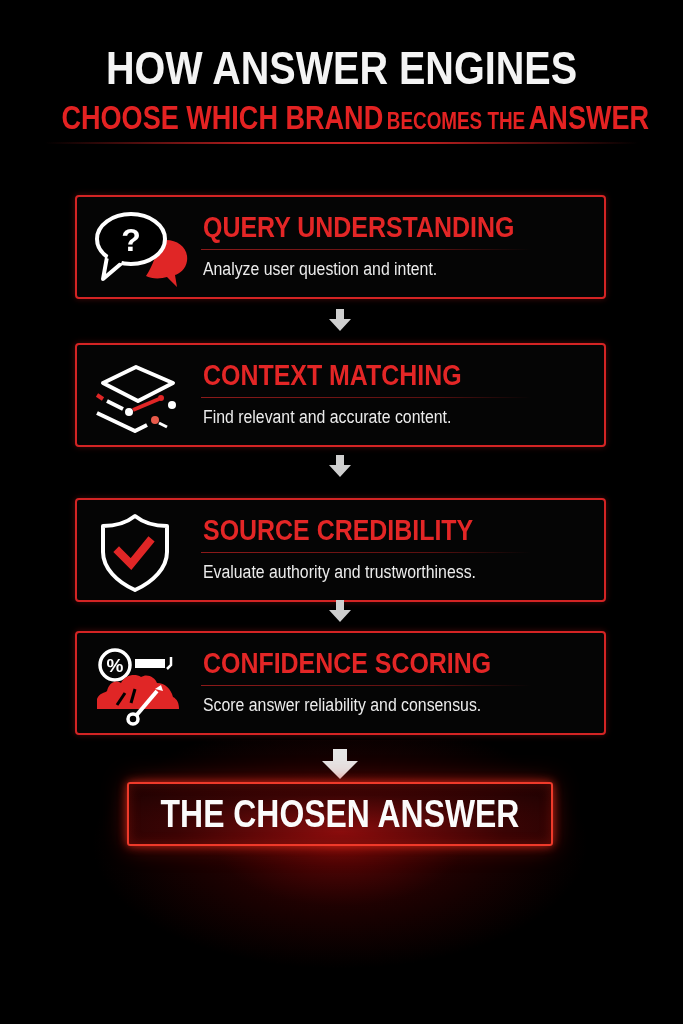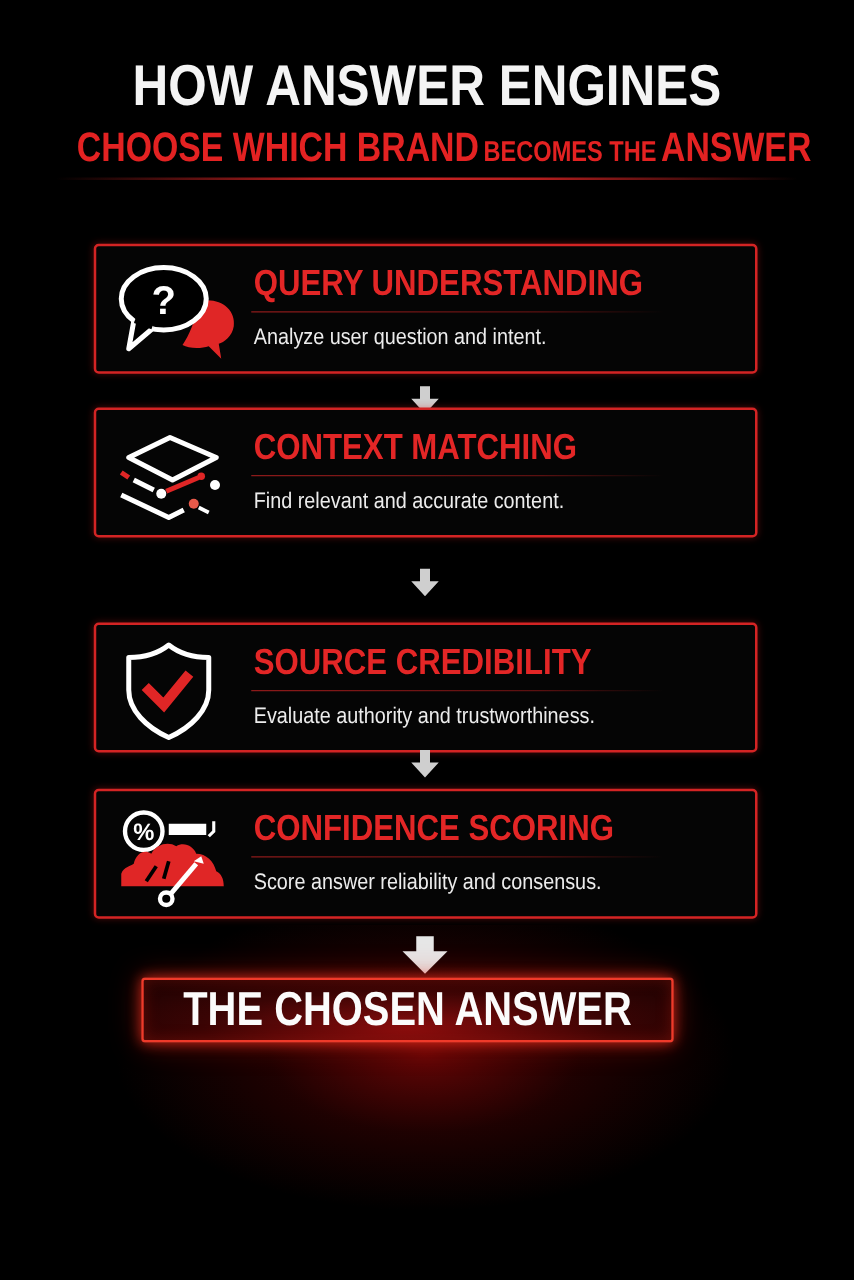--- a/index.html
+++ b/index.html
@@ -47,21 +47,21 @@
 
   .arrow { position: absolute; width: 24px; height: 24px; }
   .arrow svg { width: 100%; height: 100%; }
 
   .final-glow {
     position: absolute; left: 90px; top: 740px; width: 500px; height: 230px;
     background: radial-gradient(ellipse at 50% 45%, rgba(180,10,10,0.55) 0%, rgba(120,5,5,0.25) 35%, rgba(0,0,0,0) 70%);
     pointer-events: none;
   }
   .final-box {
-    position: absolute; left: 113px; top: 782px; width: 426px; height: 52px;
+    position: absolute; left: 127px; top: 782px; width: 426px; height: 64px;
     border: 2px solid #ef3a2a; border-radius: 3px;
     background: radial-gradient(ellipse at 50% 80%, #8a0d0d 0%, #3a0404 55%, #1a0202 100%);
     box-shadow: 0 0 10px rgba(255,50,30,0.7), 0 0 24px rgba(220,30,20,0.4), inset 0 0 12px rgba(255,40,20,0.25);
   }
   .final-label {
     position: absolute; left: 0; top: 0; width: 100%; height: 100%;
     display: flex; align-items: center; justify-content: center;
     font-weight: bold; font-size: 38px; color: #fbfbfb; white-space: nowrap;
     transform: scaleX(0.84);
   }
@@ -91,21 +91,21 @@
   <div class="divider"></div>
   <div class="desc">Analyze user question and intent.</div>
 </div>
 
 <div class="arrow" style="left:328px; top:308px;">
   <svg viewBox="0 0 24 24">
       <path d="M8 1 H16 V11 H23 L12 23 L1 11 H8 Z" fill="#cfcfcf"></path>
     </svg>
 </div>
 
-<div class="step" style="top:326px;">
+<div class="step" style="top:343px;">
   <div class="icon">
     <svg viewBox="0 0 100 84">
       <path d="M12 28 L45 12 L82 28 L47 46 Z" fill="none" stroke="#fff" stroke-width="4" stroke-linejoin="round"></path>
       <path d="M6 40 L12 44" stroke="#e02626" stroke-width="4"></path>
       <path d="M16 46 L32 54" stroke="#fff" stroke-width="4"></path>
       <circle cx="38" cy="57" r="4" fill="#fff"></circle>
       <path d="M42 55 L68 44" stroke="#e02626" stroke-width="4"></path>
       <circle cx="70" cy="43" r="3" fill="#e02626"></circle>
       <circle cx="81" cy="50" r="4" fill="#fff"></circle>
       <path d="M6 58 L44 76 L56 70" fill="none" stroke="#fff" stroke-width="4" stroke-linejoin="round"></path>

